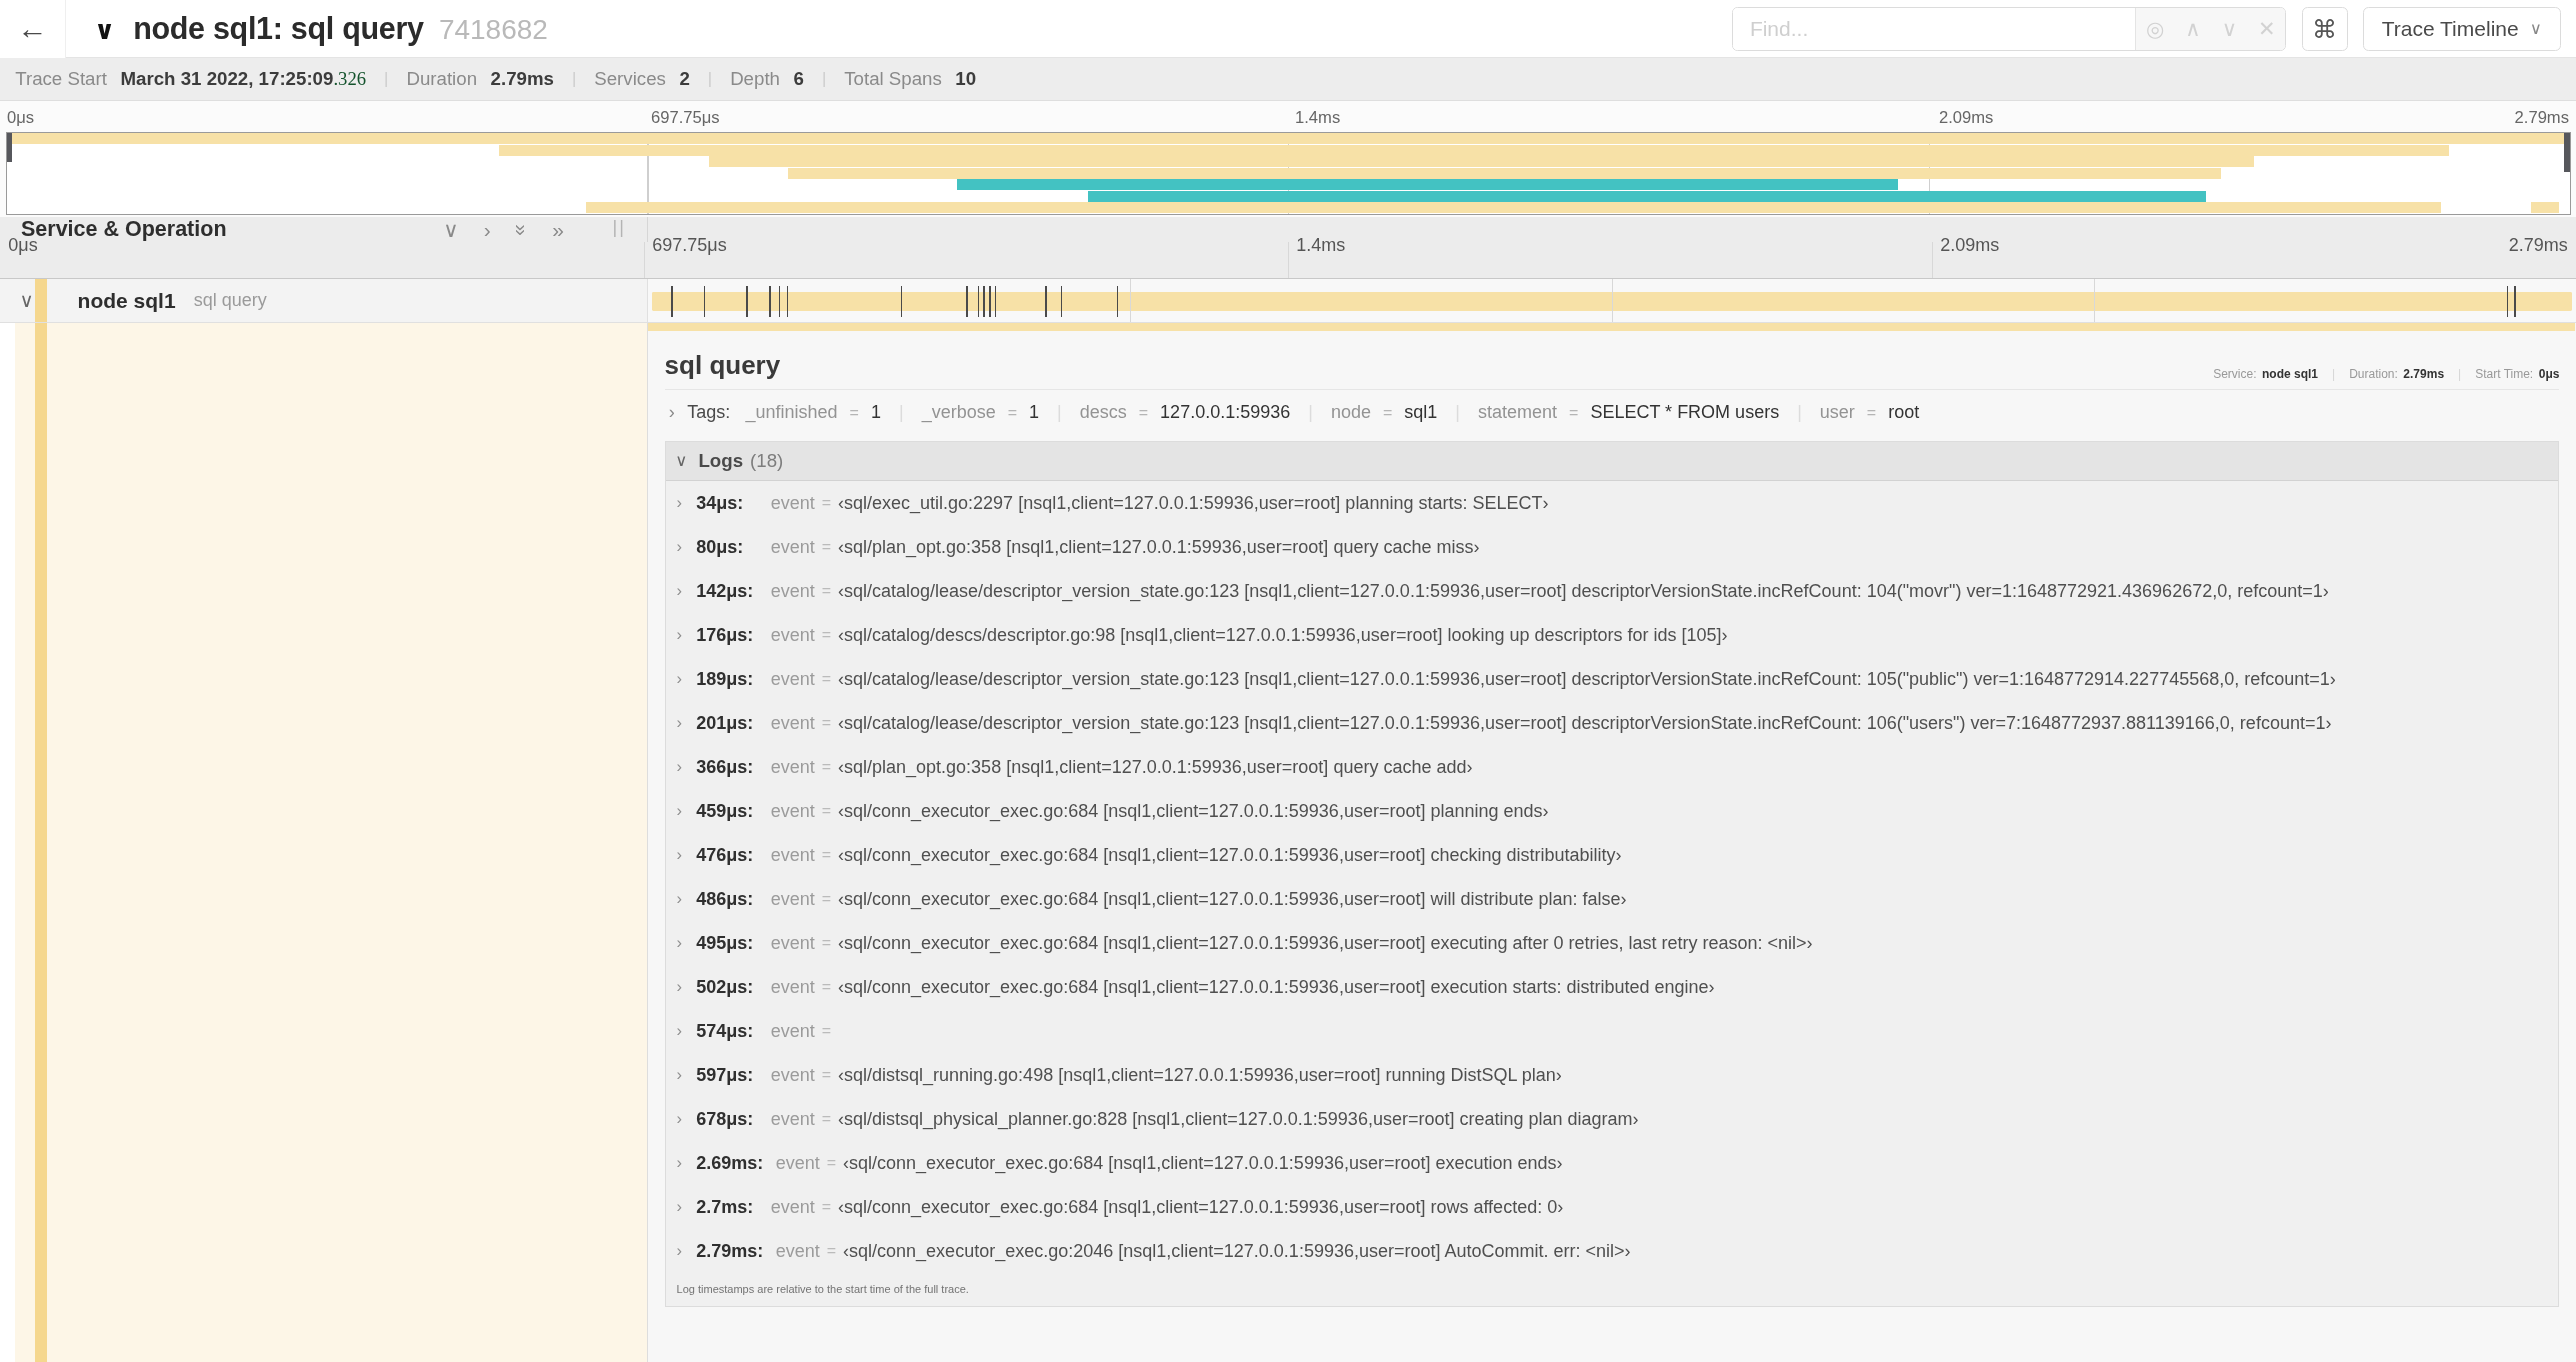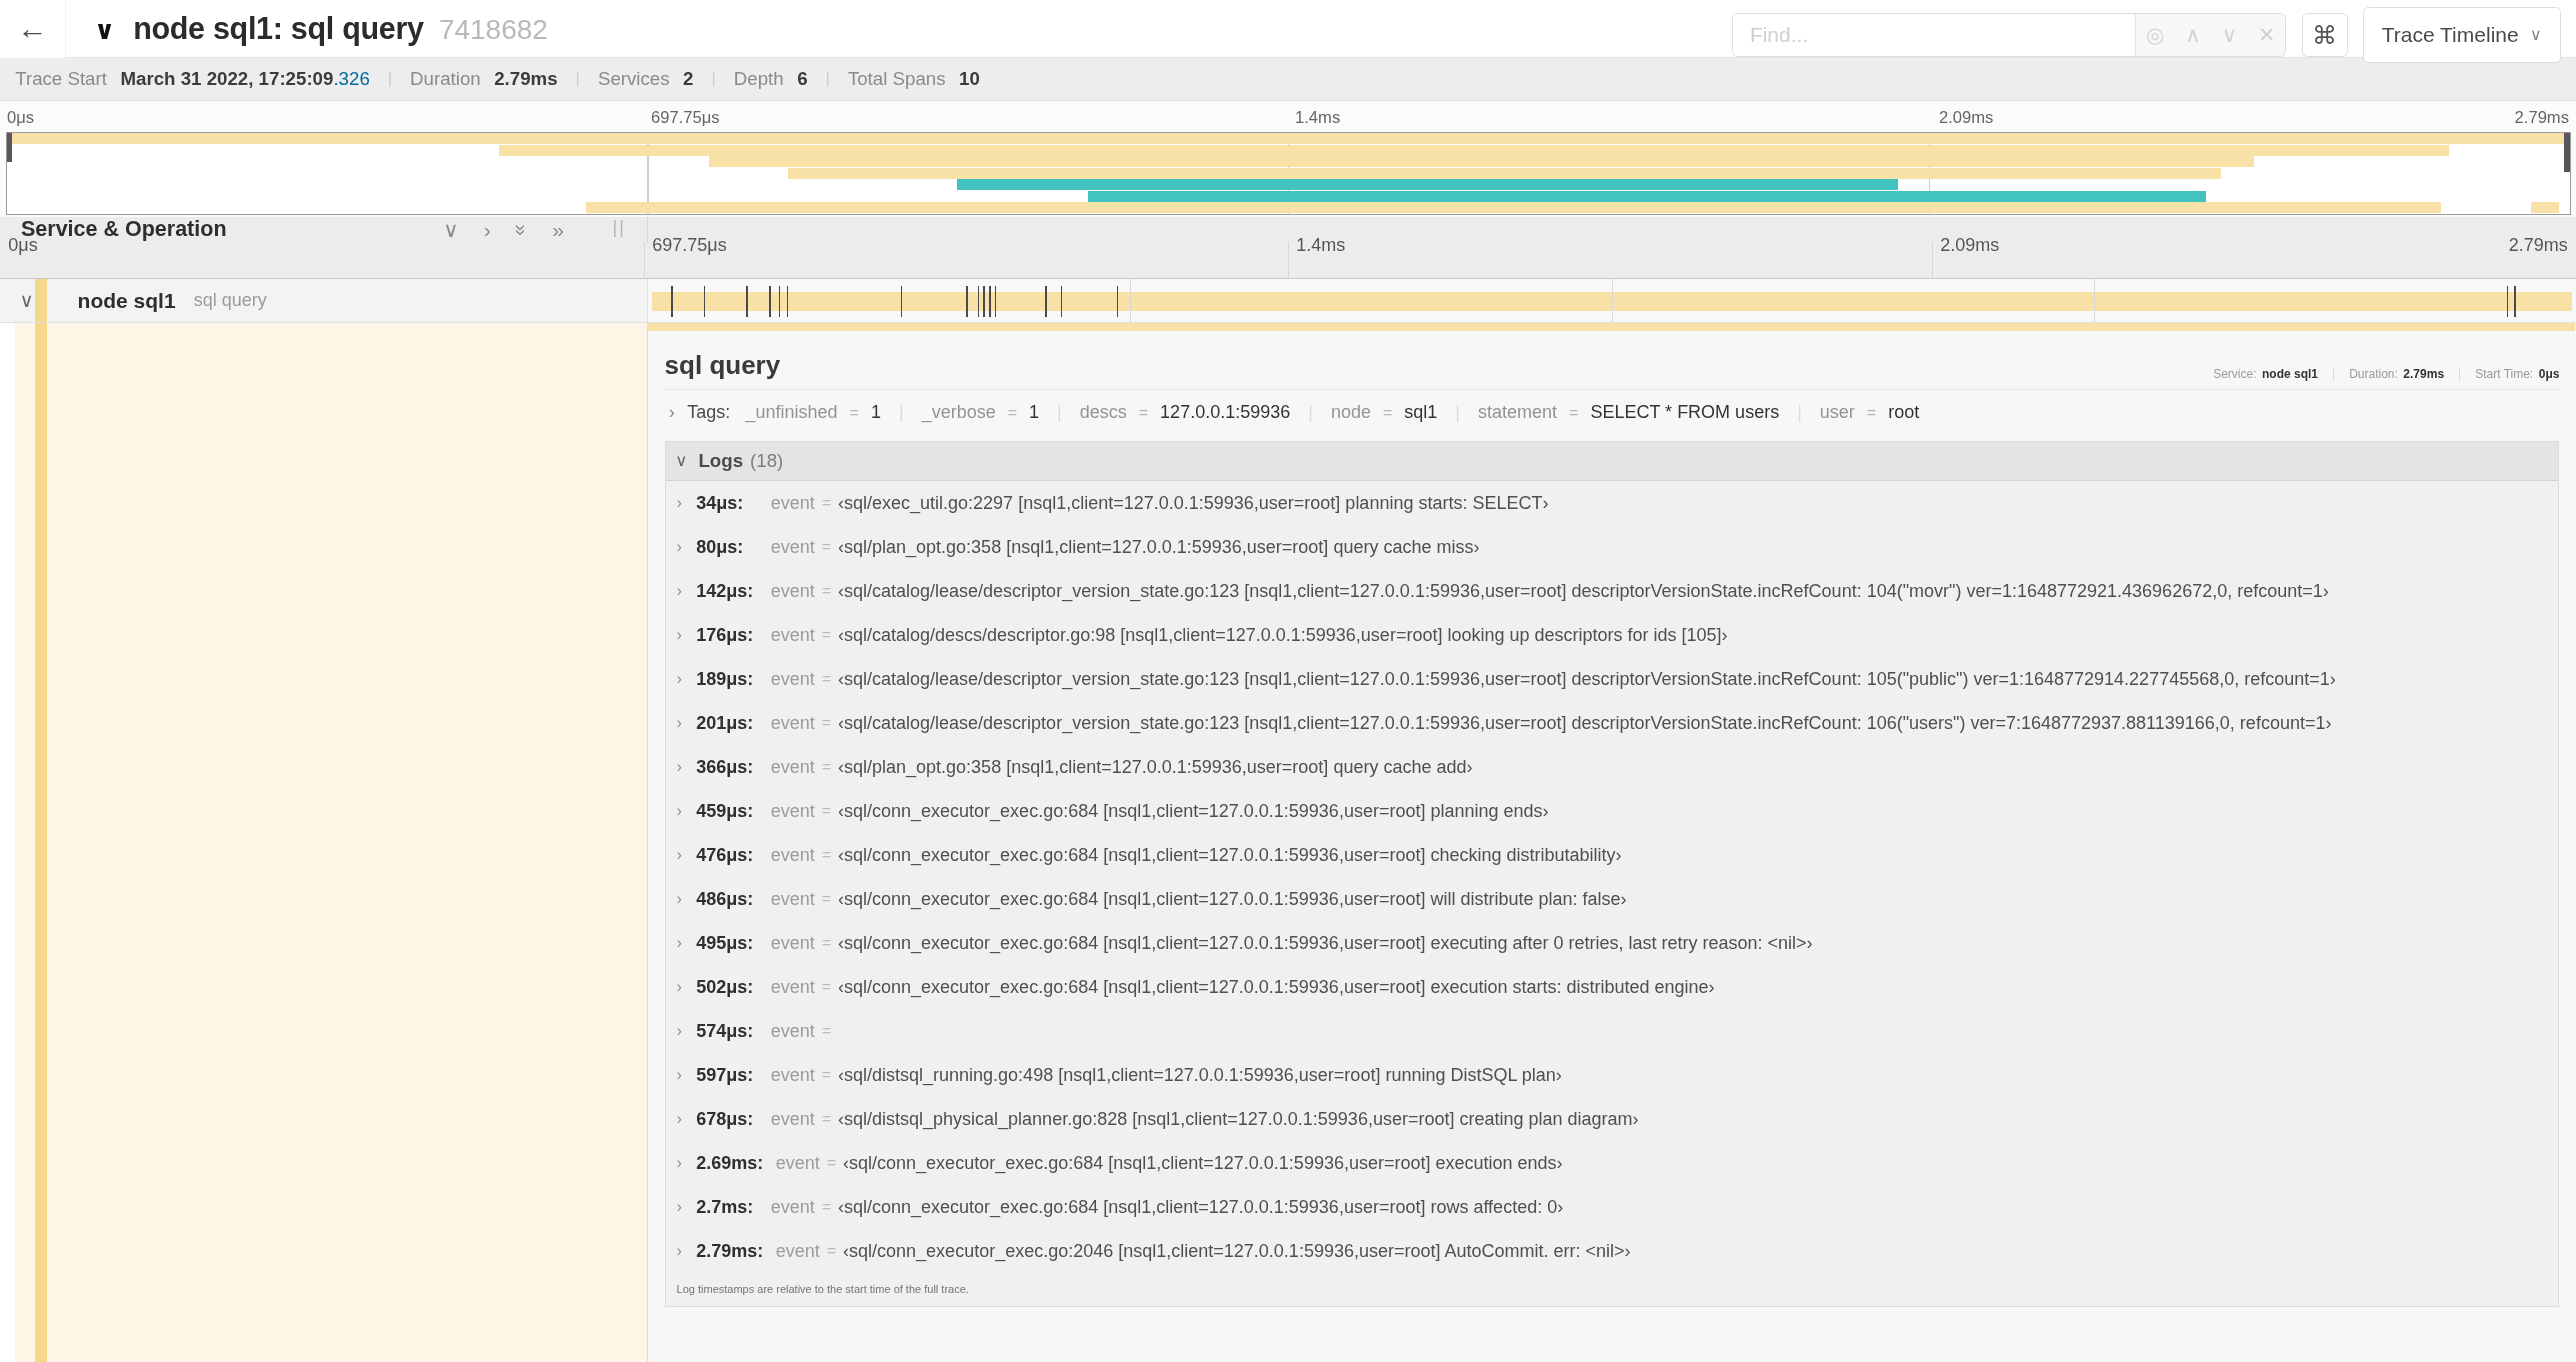--- a/index.html
+++ b/index.html
@@ -17,30 +17,30 @@
   .trace-id { font-size:28px; color:#b9b9b9; margin-left:15.2px; font-weight:normal; }
   .top-right { position:absolute; right:15.2px; top:7px; display:flex; align-items:center; gap:15.2px; }
   .find-group { display:flex; height:44px; border:1.4px solid #dcdcdc; border-radius:5.5px; overflow:hidden; background:#fff; }
   .find-input { width:402px; border:none; outline:none; font-size:21px; padding:0 16.6px; color:#444;
     font-family:inherit; background:#fff; }
   .find-input::placeholder { color:#cfcfcf; }
   .find-ops { display:flex; align-items:center; background:#f7f7f7; border-left:1.4px solid #e4e4e4; padding:0 9.7px; gap:21px; }
   .find-op { font-size:21px; color:#d2d2d2; cursor:pointer; }
   .kbd-btn { height:44px; width:46px; border:1.4px solid #dcdcdc; border-radius:5.5px; background:#fff;
     font-size:25px; color:#555; cursor:pointer; }
-  .view-btn { height:56px; border:1.4px solid #dcdcdc; border-radius:5.5px; background:#fff;
+  .view-btn { height:44px; border:1.4px solid #dcdcdc; border-radius:5.5px; background:#fff;
     font-size:21px; color:#4a4a4a; padding:0 18px; cursor:pointer; display:flex; align-items:center; gap:11px; }
   .view-btn .caret { font-size:16.6px; color:#888; }
 
   
   .summary { height:43px; background:#ededed; border-bottom:1.4px solid #dedede;
     display:flex; align-items:center; padding-left:15.2px; font-size:18.7px; }
   .s-label { color:#8a8a8a; margin-right:8.3px; }
   .s-value { color:#3c3c3c; font-weight:bold; }
-  .s-suffix { color:#0369a1; font-weight:normal; }
+  .s-suffix { color:#14532d; font-weight:normal;font-family:Liberation Serif, serif; }
   .s-sep { color:#cccccc; margin:0 18px; font-size:16.6px; }
 
   
   .minimap { height:116px; background:#fbfbfb; position:relative; }
   .mm-ticks { position:relative; height:30.5px; font-size:16.6px; color:#666; }
   .mm-tick { position:absolute; top:7px; padding-left:7px; }
   .mm-tick.right { padding:0 7px 0 0; }
   .mm-canvas { position:absolute; left:5.5px; right:5.5px; top:30.5px; height:83px;
     border:1.4px solid #9a9a9a; background:#fff; }
   .mm-grid { position:absolute; top:0; bottom:0; width:1.4px; background:#cfcfcf; }

